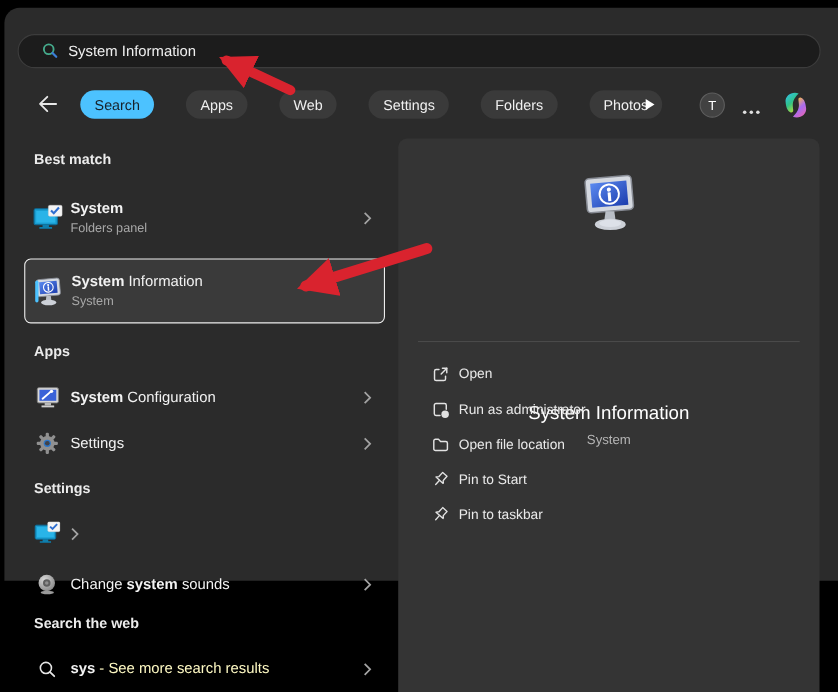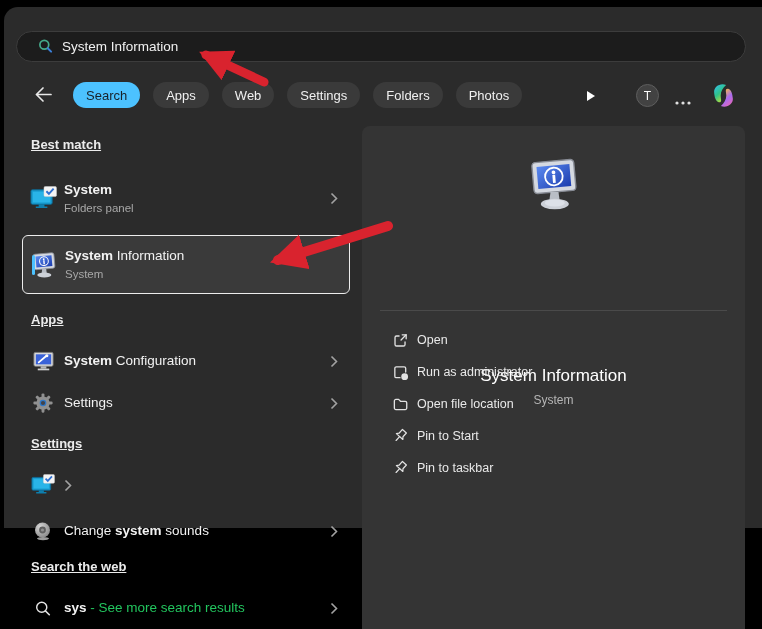--- a/index.html
+++ b/index.html
@@ -13,44 +13,44 @@
   
   .search-bar { position:absolute; left:16px; top:31px; width:730px; height:31px;
     background:#1c1c1c; border:1px solid #3c3c3c; border-radius:16px;
     display:flex; align-items:center; }
   .search-bar .mag { margin-left:20px; display:flex; }
   .search-input { background:transparent; border:none; outline:none; color:#f0f0f0;
     font-size:13.5px; margin-left:8px; width:600px; font-family:"Liberation Sans",sans-serif; }
 
   
   .back-btn { position:absolute; left:34px; top:86px; width:20px; height:18px; display:flex; }
-  .tabs { position:absolute; left:73px; top:82px; display:flex; gap:13px; }
+  .tabs { position:absolute; left:73px; top:82px; display:flex; gap:29px; }
   .pill { height:26px; border-radius:13px; background:#3a3a3a; color:#f0f0f0;
     font-size:13px; display:flex; align-items:center; padding:0 13px; cursor:default; }
   .pill.active { background:#4cc2ff; color:#18222a; }
   .more-tabs { position:absolute; left:586px; top:88px; }
   .avatar { position:absolute; left:636px; top:84px; width:23px; height:23px; border-radius:50%;
     background:#424242; border:1px solid #5e5e5e; color:#fff; font-size:12px;
     display:flex; align-items:center; justify-content:center; }
   .ellipsis { position:absolute; left:674px; top:92px; }
   .copilot { position:absolute; left:710px; top:82px; }
 
   
-  .sec-header { position:absolute; left:31px; font-size:13px; font-weight:700; color:#ececec;text-decoration:underline; }
+  .sec-header { position:absolute; left:31px; font-size:13px; font-weight:700; color:#ececec; }
   .row { position:absolute; left:22px; width:328px; display:flex; align-items:center; border-radius:6px; }
   .row .ic { width:42px; display:flex; justify-content:center; flex:0 0 42px; }
   .row .txt { flex:1; line-height:1.25; }
   .row .title { font-size:13.5px; color:#f2f2f2; }
   .row .title b { font-weight:700; }
   .row .sub { font-size:11.5px; color:#a8a8a8; margin-top:2px; }
   .row .chev { margin-right:12px; display:flex; }
   .row-selected { background:#3a3a3a; border:1.5px solid #ededed; }
   .accent-bar { position:absolute; left:9px; top:50%; margin-top:-10px; width:3px; height:20px;
     border-radius:2px; background:#4cc2ff; }
-  .dim { color:#22c55e; }
+  .dim { color:#fef9c3; }
 
   
   .card { position:absolute; left:362px; top:126px; width:383px; height:503px;
     background:#343434; border-radius:8px 8px 0 0; }
   .card .app-icon { position:absolute; left:0; right:0; top:30px; display:flex; justify-content:center; }
   .card .app-title { position:absolute; left:0; right:0; top:240px; text-align:center;
     font-size:17px; color:#ffffff; }
   .card .app-sub { position:absolute; left:0; right:0; top:267px; text-align:center;
     font-size:12px; color:#b5b5b5; }
   .card .divider { position:absolute; left:18px; right:18px; top:184px; height:1px; background:#4a4a4a; }

